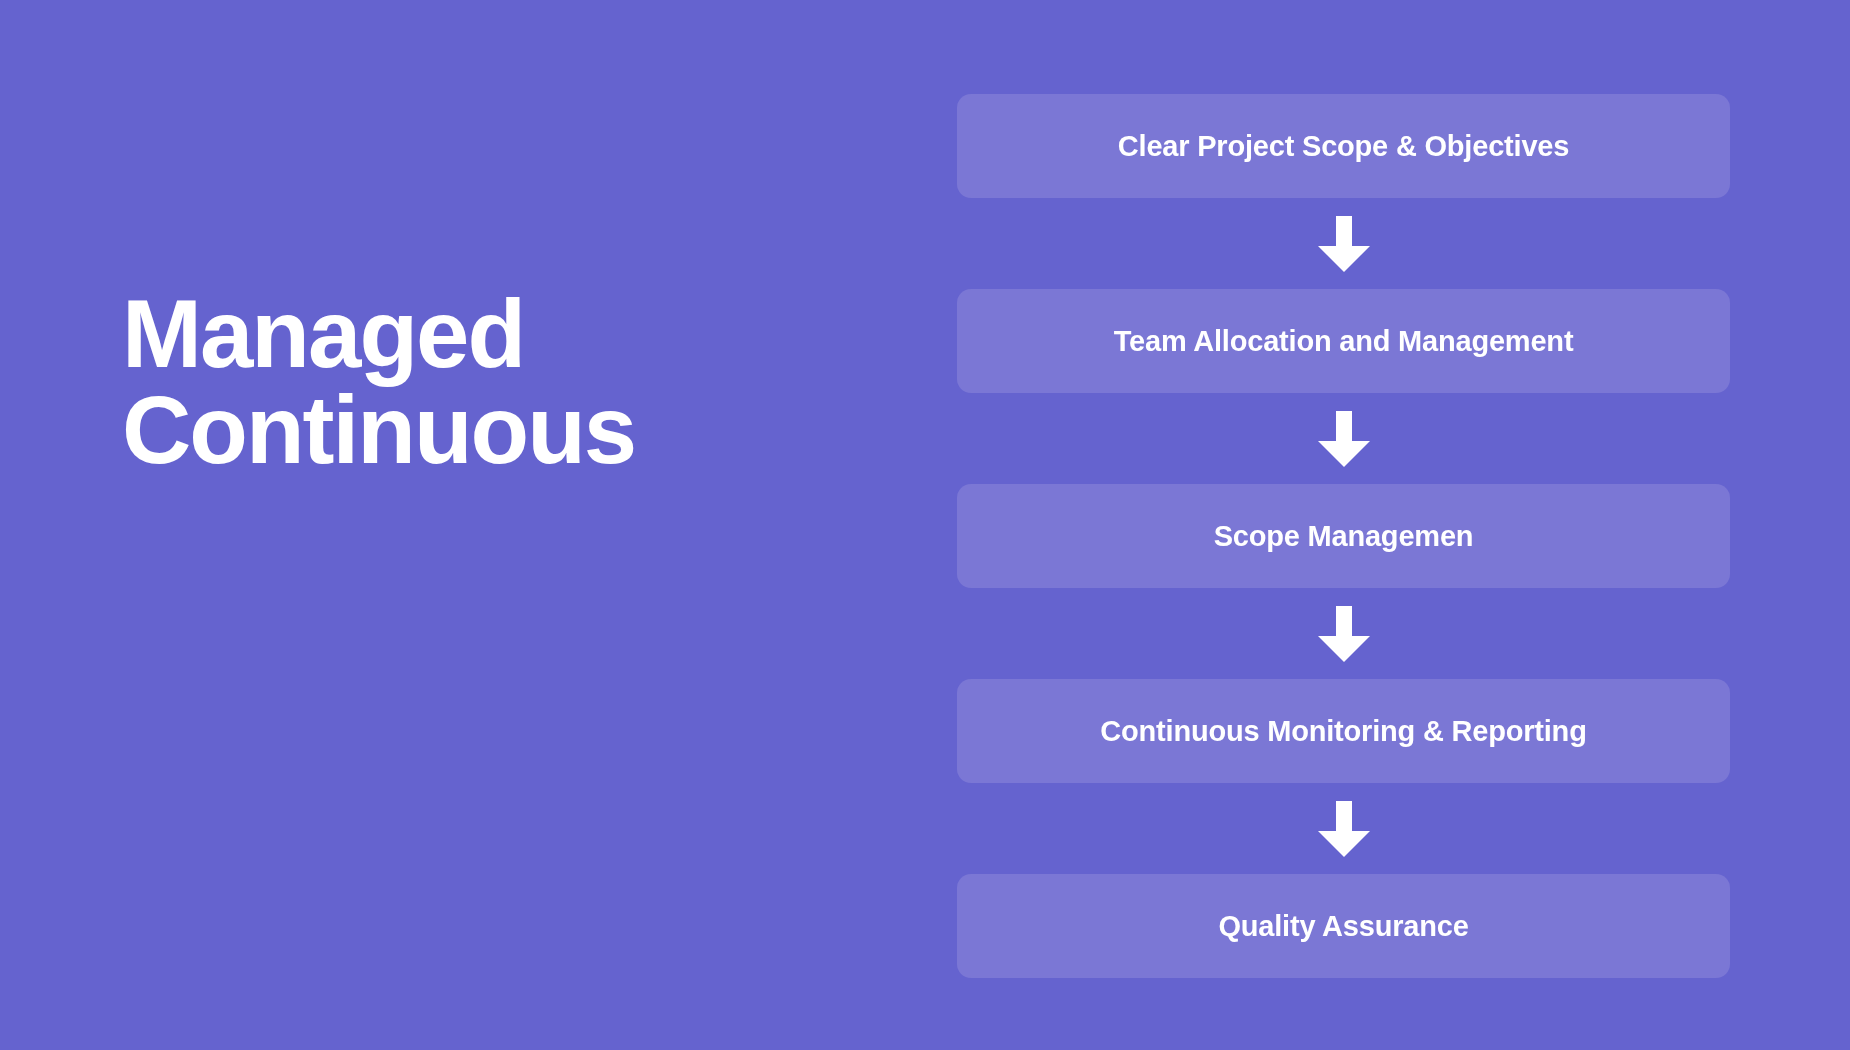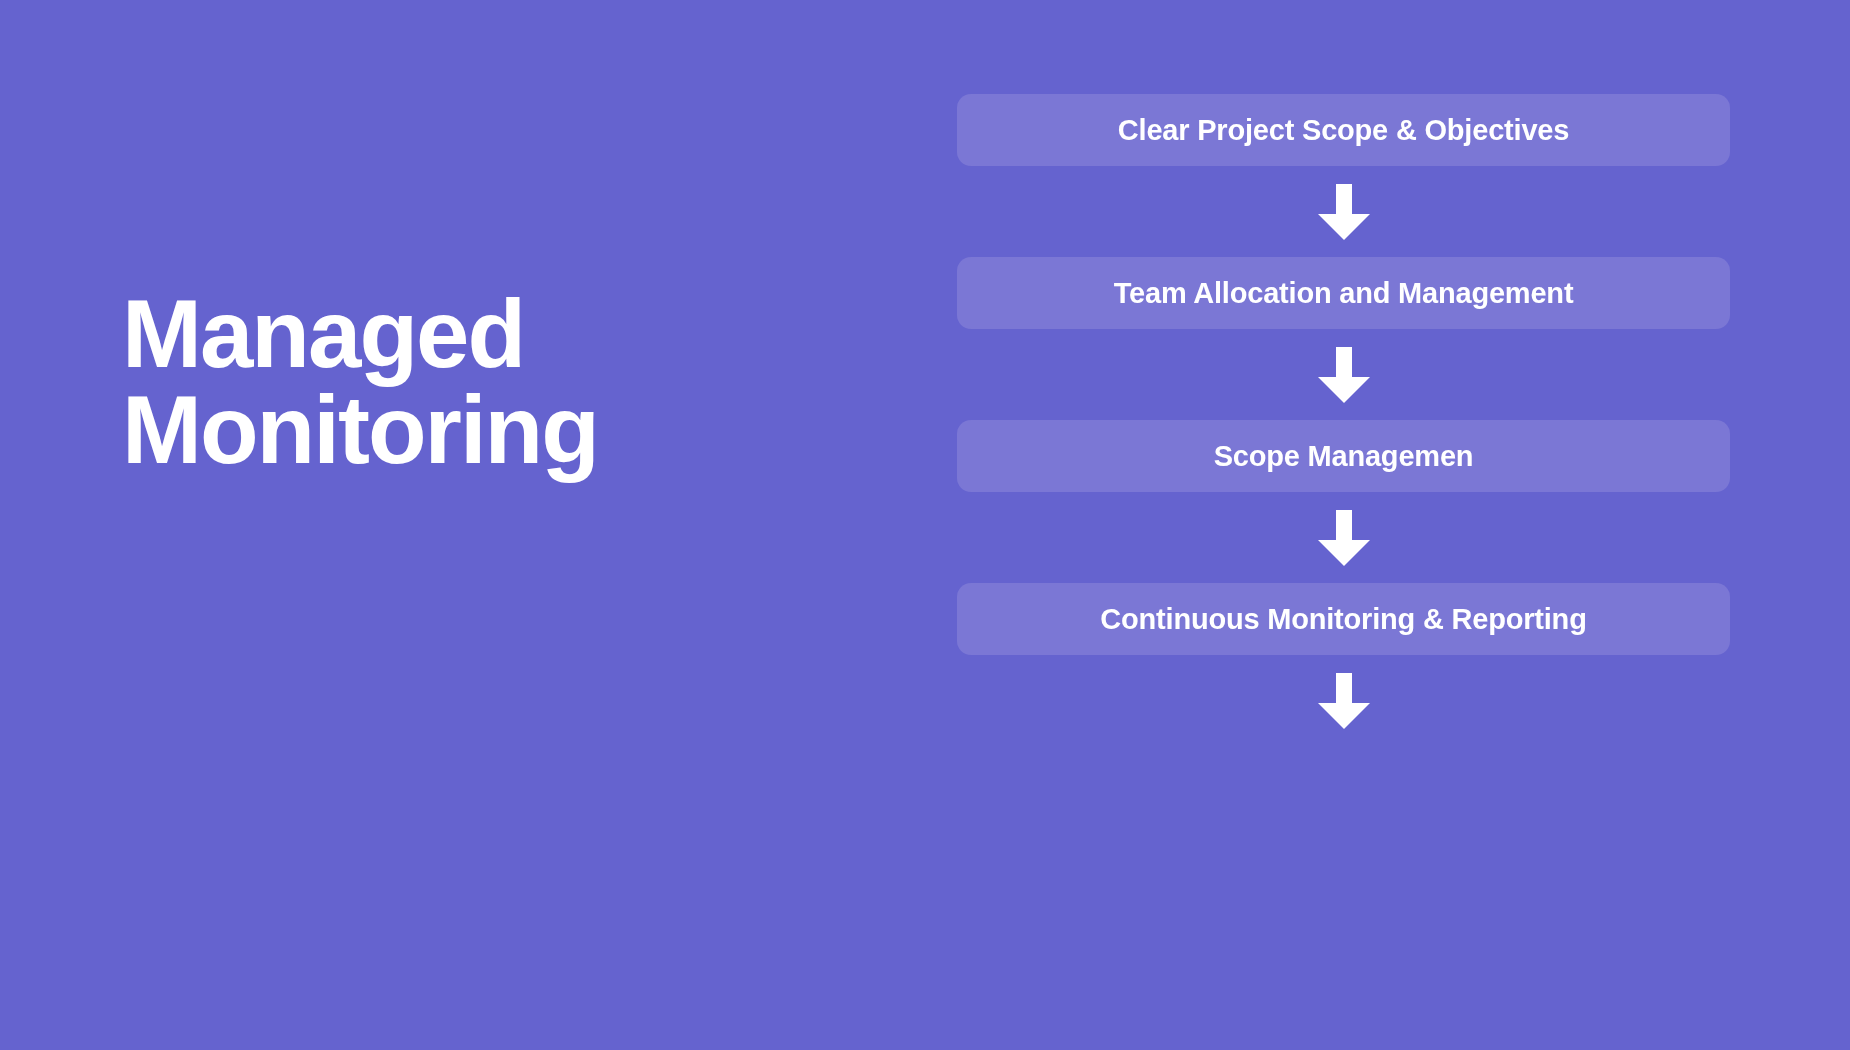--- a/index.html
+++ b/index.html
@@ -48,21 +48,21 @@
     position: absolute;
     left: 957px;
     top: 94px;
     width: 773px;
     height: 861px;
   }
 
   .flow-step {
     position: relative;
     width: 773px;
-    height: 72px;
+    height: 104px;
     background: #7b77d5;
     border-radius: 14px;
     display: flex;
     align-items: center;
     justify-content: center;
   }
 
   .flow-step-label {
     color: #ffffff;
     font-family: "Liberation Sans", sans-serif;
@@ -88,21 +88,21 @@
     height: 56px;
   }
 </style>
 </head>
 <body>
 
 <div class="slide">
 
   <div class="headline">
     <span class="headline-line">Managed</span>
-    <span class="headline-line">Monitoring</span>
+    <span class="headline-line">Continuous</span>
   </div>
 
   <div class="flow">
 
     <div class="flow-step">
       <span class="flow-step-label">Clear Project Scope &amp; Objectives</span>
     </div>
 
     <div class="flow-connector">
       <svg class="arrow-down-icon" viewBox="0 0 52 56" aria-hidden="true">
@@ -133,16 +133,19 @@
     <div class="flow-step">
       <span class="flow-step-label">Continuous Monitoring &amp; Reporting</span>
     </div>
 
     <div class="flow-connector">
       <svg class="arrow-down-icon" viewBox="0 0 52 56" aria-hidden="true">
         <path d="M18 0 H34 V30 H52 L26 56 L0 30 H18 Z" fill="#ffffff"></path>
       </svg>
     </div>
 
+    <div class="flow-step">
+      <span class="flow-step-label">Quality Assurance</span>
+    </div>
 
   </div>
 
 </div>
 
 </body></html>

